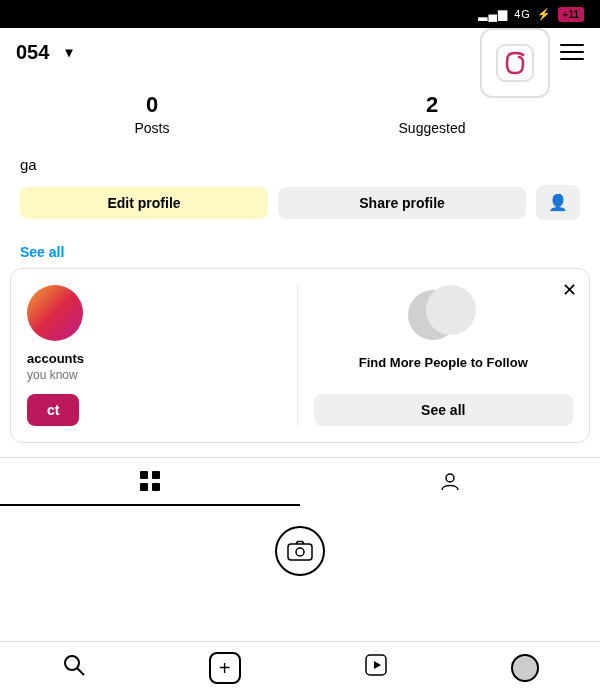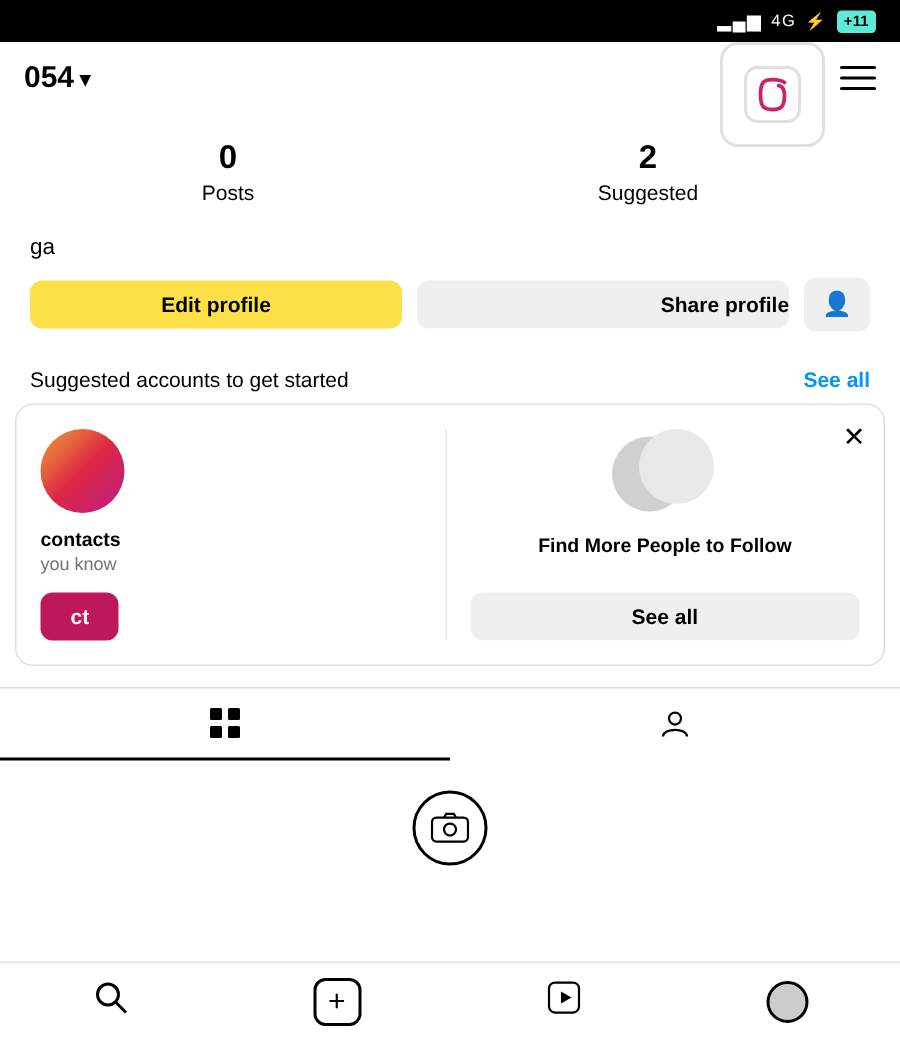--- a/index.html
+++ b/index.html
@@ -21,21 +21,21 @@
       justify-content: flex-end;
       padding: 0 16px;
       gap: 6px;
     }
     .status-bar-signal {
       color: #fff;
       font-size: 12px;
       letter-spacing: 1px;
     }
     .status-bar-battery {
-      background: #5eead4;
+      background: #be185d;
       color: #000;
       font-size: 10px;
       padding: 2px 5px;
       border-radius: 3px;
       font-weight: bold;
     }
 
     
     .header {
       display: flex;
@@ -43,21 +43,21 @@
       justify-content: space-between;
       padding: 10px 16px;
       background: #fff;
     }
     .header-username {
       font-size: 20px;
       font-weight: 700;
       color: #000;
       display: flex;
       align-items: center;
-      gap: 4px;
+      gap: 16px;
     }
     .header-icons {
       display: flex;
       align-items: center;
       gap: 16px;
     }
     .add-icon {
       width: 28px;
       height: 28px;
       border: 2px solid #000;
@@ -135,40 +135,39 @@
 
     
     .action-buttons {
       display: flex;
       gap: 10px;
       padding: 0 20px 16px 20px;
       align-items: center;
     }
     .btn-edit {
       flex: 1;
-      background: #fde047;
+      background: #fef9c3;
       border: none;
       border-radius: 8px;
       padding: 8px 0;
       font-size: 14px;
       font-weight: 600;
       cursor: pointer;
       color: #000;
     }
     .btn-share {
       flex: 1;
       background: #efefef;
       border: none;
       border-radius: 8px;
       padding: 8px 0;
       font-size: 14px;
       font-weight: 600;
       cursor: pointer;
       color: #000;
-      text-align: right;
     }
     .btn-person {
       background: #efefef;
       border: none;
       border-radius: 8px;
       padding: 8px 12px;
       font-size: 16px;
       cursor: pointer;
       color: #000;
     }
@@ -444,34 +443,30 @@
 
 <div class="action-buttons">
   <button class="btn-edit">Edit profile</button>
   <button class="btn-share">Share profile</button>
   <button class="btn-person">
     <span>👤</span>
   </button>
 </div>
 
 <div class="suggestion-header">
-  <span class="suggestion-text">
-    <span>Suggested </span>
-    <span>accounts to get started</span>
-  </span>
   <span class="see-all-link">See all</span>
 </div>
 
 <div class="suggestion-overlay">
   <button class="overlay-close">✕</button>
   <div class="overlay-content">
 
     <div class="overlay-left">
       <div class="contact-avatar"></div>
-      <span class="contact-label">contacts</span>
+      <span class="contact-label">accounts</span>
       <span class="contact-sublabel">you know</span>
       <button class="btn-connect">ct</button>
     </div>
 
     <div class="overlay-right">
       <div class="contact-avatar-find">
         <div class="avatar-circle-1"></div>
         <div class="avatar-circle-2"></div>
       </div>
       <span class="find-more-label">Find More People to Follow</span>

